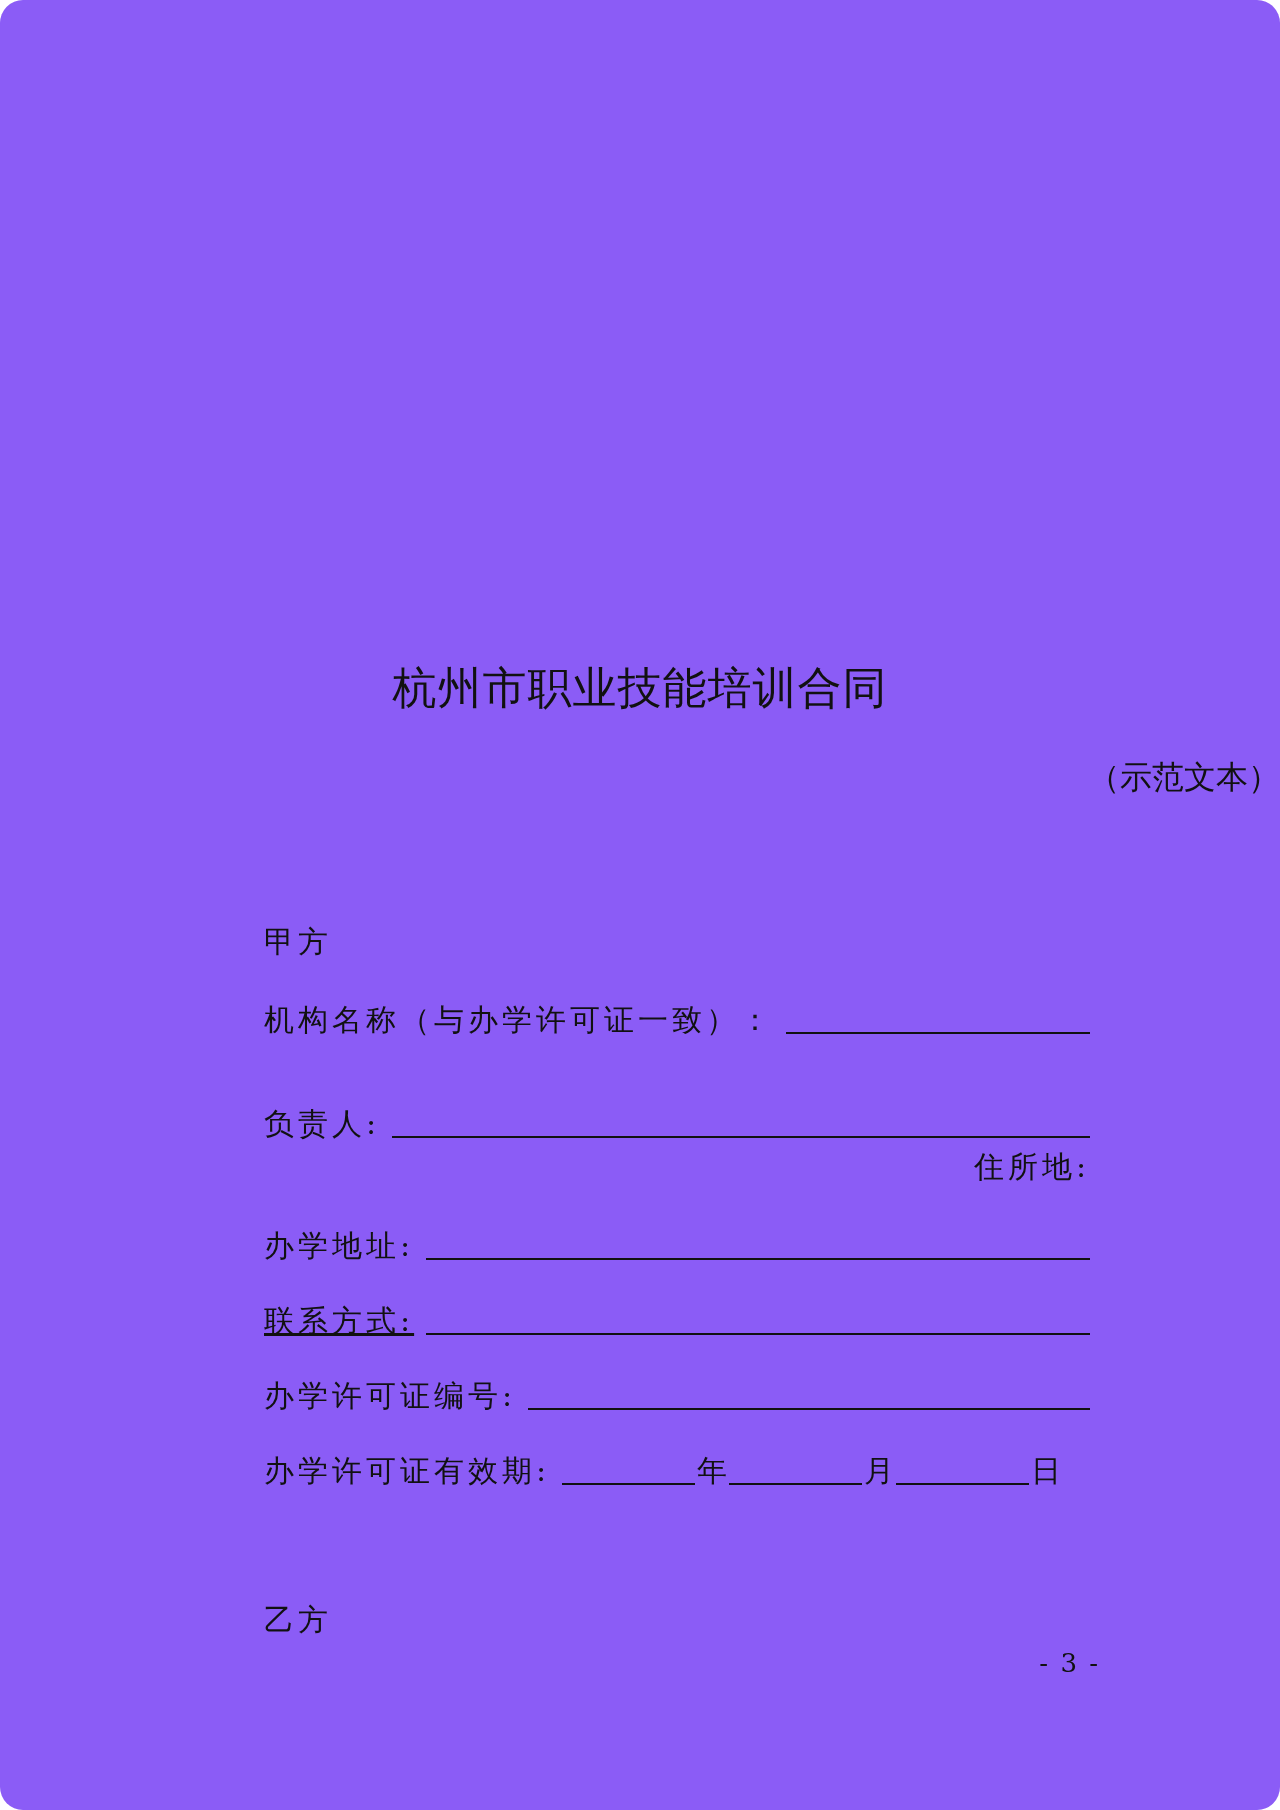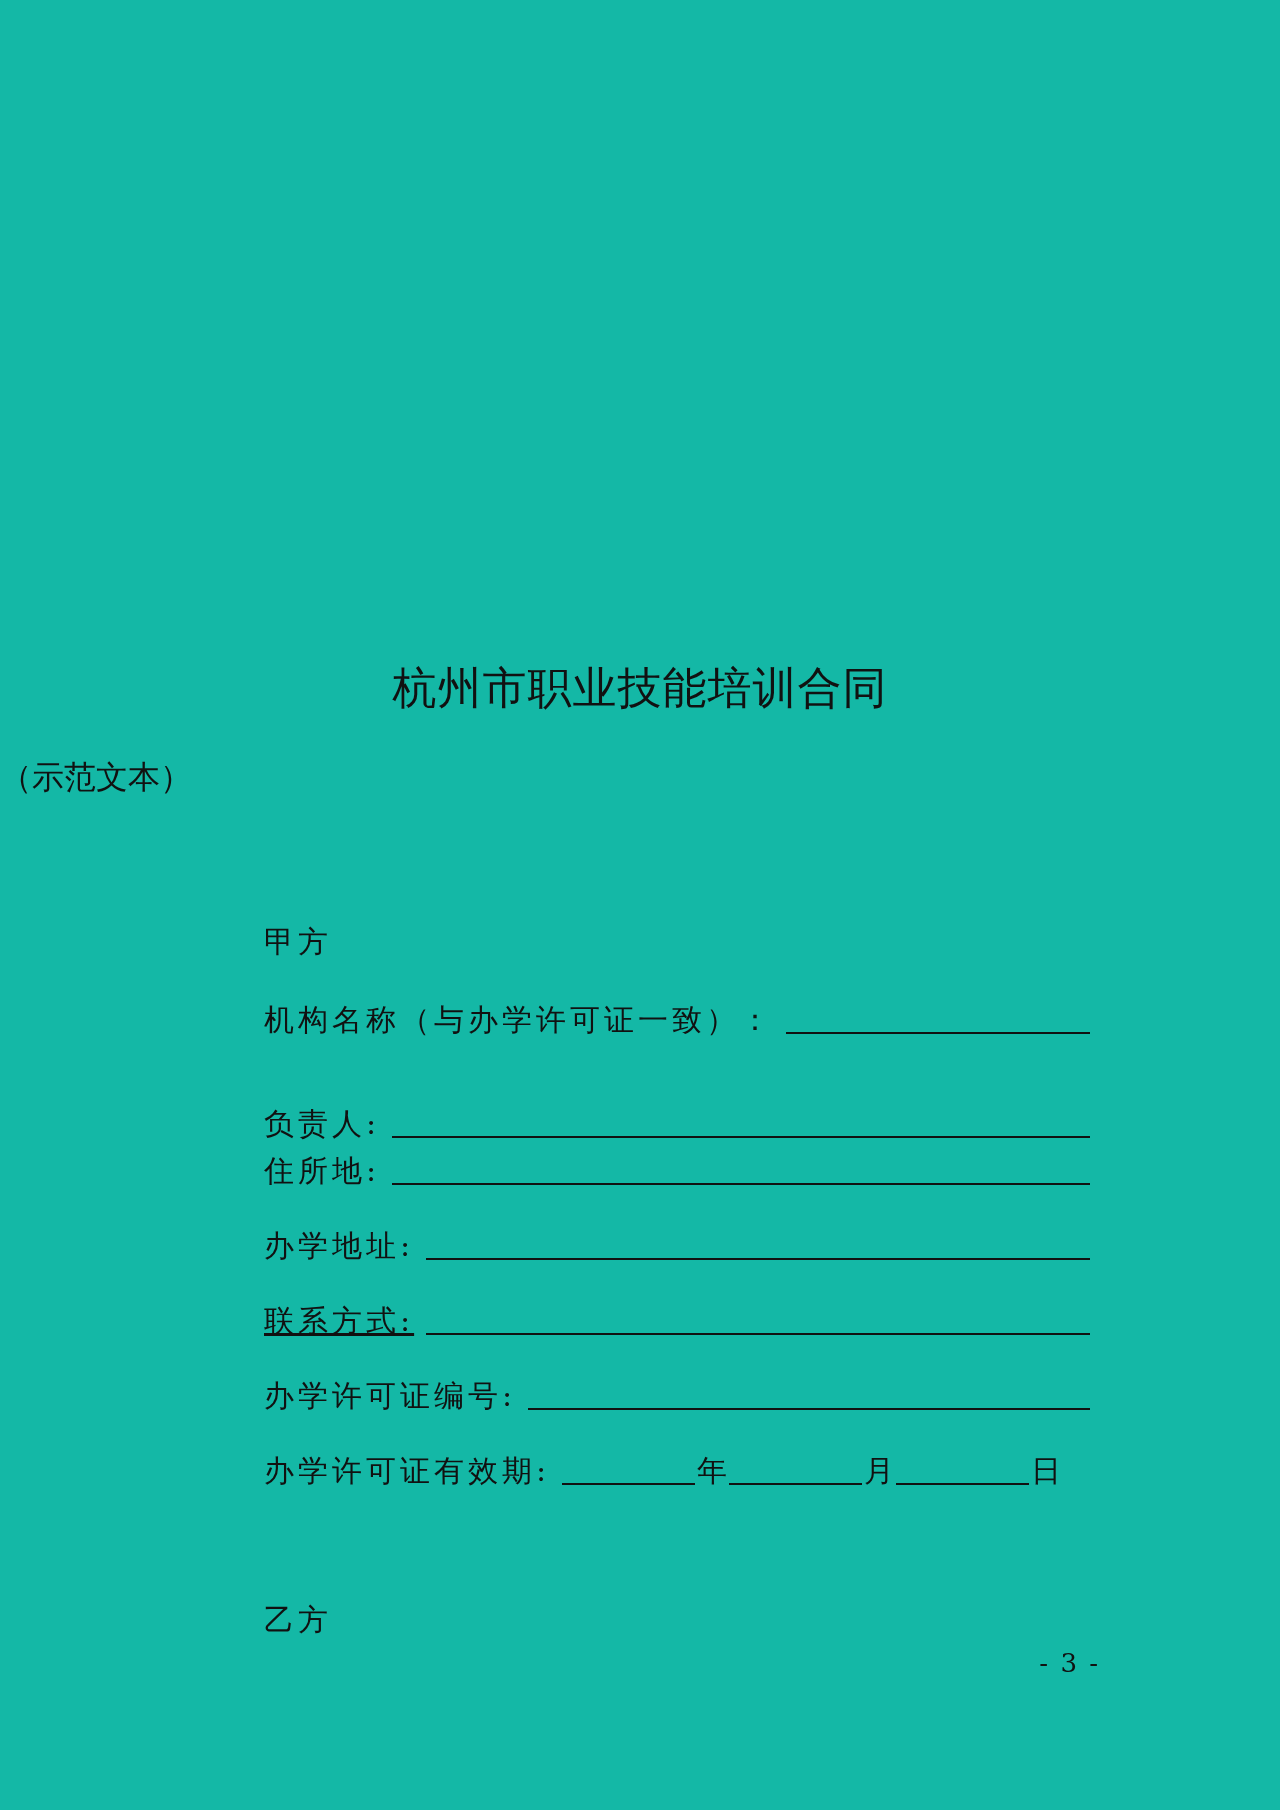--- a/index.html
+++ b/index.html
@@ -13,37 +13,38 @@
       position: relative;
       overflow: hidden;
       font-family: "DejaVu Serif", "Liberation Serif", serif;
       color: #111111;
     }
     .page {
       position: absolute;
       left: 0; top: 0;
       width: 1280px;
       height: 1810px;
-      background: #14b8a6;
+      background: #8b5cf6;
+      border-radius: 23px;
     }
     .title {
       position: absolute;
       left: 0; right: 0;
       top: 660px;
       text-align: center;
       font-size: 44px;
       letter-spacing: 1px;
       line-height: 56px;
       font-family: "DejaVu Sans", "Liberation Sans", sans-serif;
     }
     .subtitle {
       position: absolute;
       left: 0; right: 0;
       top: 755px;
-      text-align: left;
+      text-align: right;
       font-size: 32px;
       line-height: 44px;
       font-family: "DejaVu Sans", "Liberation Sans", sans-serif;
     }
     .party-label {
       position: absolute;
       left: 264px;
       font-size: 30px;
       letter-spacing: 4px;
       line-height: 40px;
@@ -109,21 +110,21 @@
   <div class="field-row" style="top:996px;">
     <span class="field-label">机构名称（与办学许可证一致）：</span>
     <span class="field-line"></span>
   </div>
 
   <div class="field-row" style="top:1072px;margin-top:28px;">
     <span class="field-label">负责人:</span>
     <span class="field-line"></span>
   </div>
 
-  <div class="field-row" style="top:1147px;">
+  <div class="field-row" style="top:1147px;flex-direction:column;">
     <span class="field-label">住所地:</span>
     <span class="field-line"></span>
   </div>
 
   <div class="field-row" style="top:1222px;align-items:flex-end;">
     <span class="field-label">办学地址:</span>
     <span class="field-line"></span>
   </div>
 
   <div class="field-row" style="top:1297px;text-decoration:underline;">

